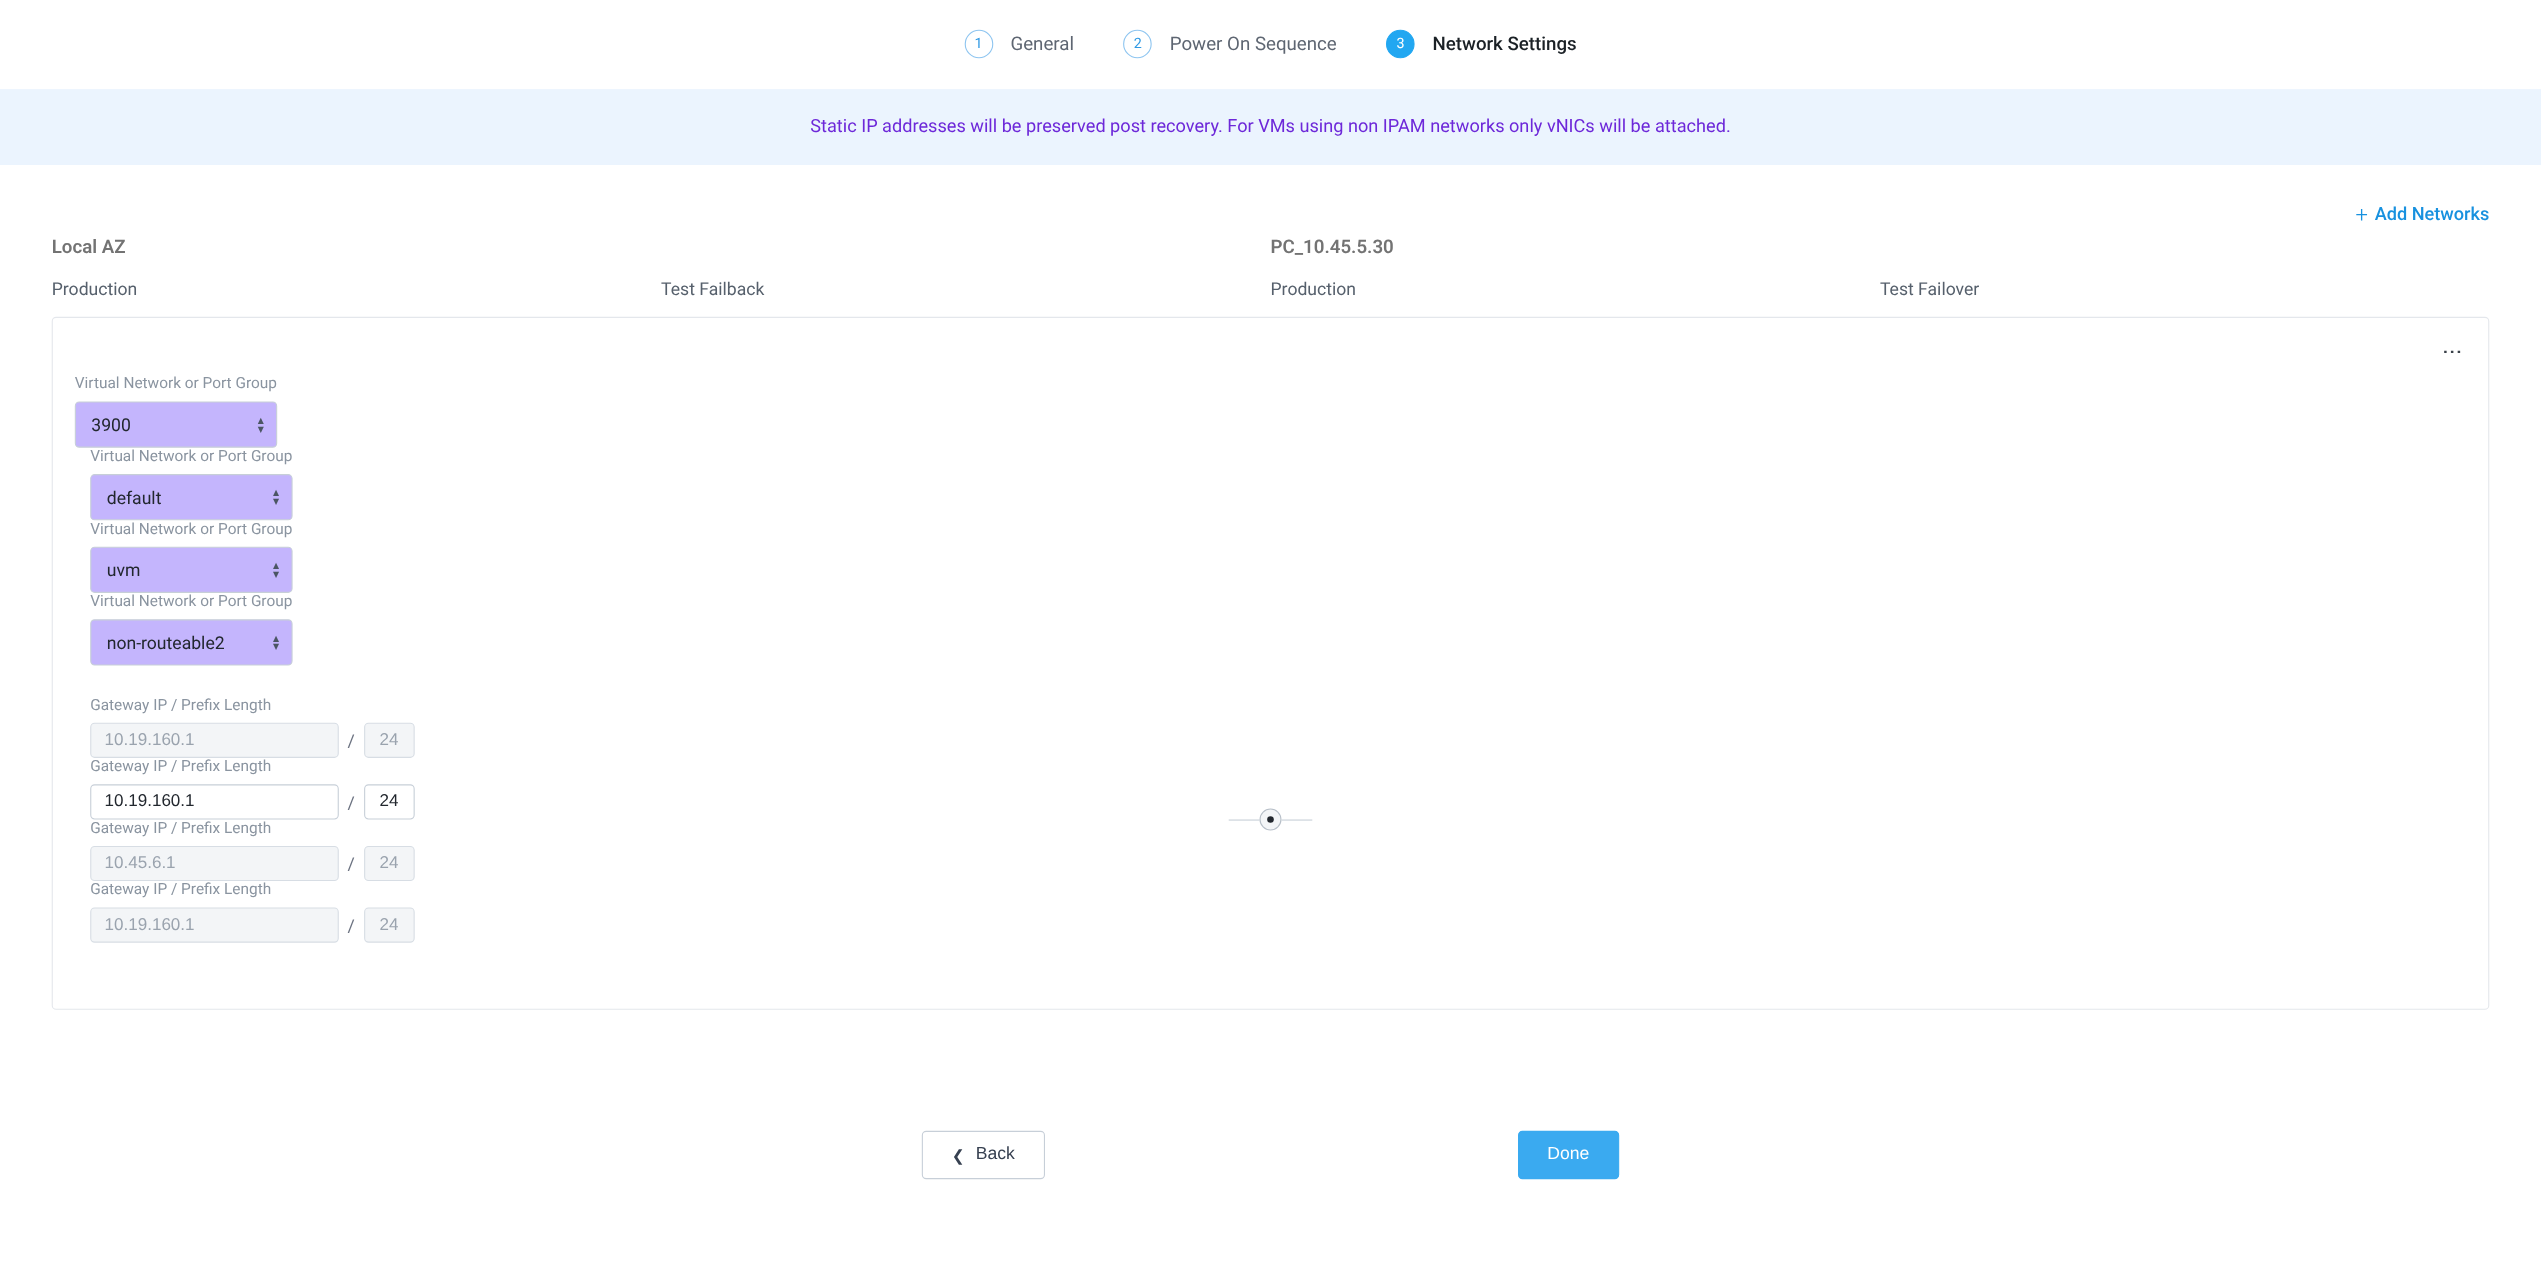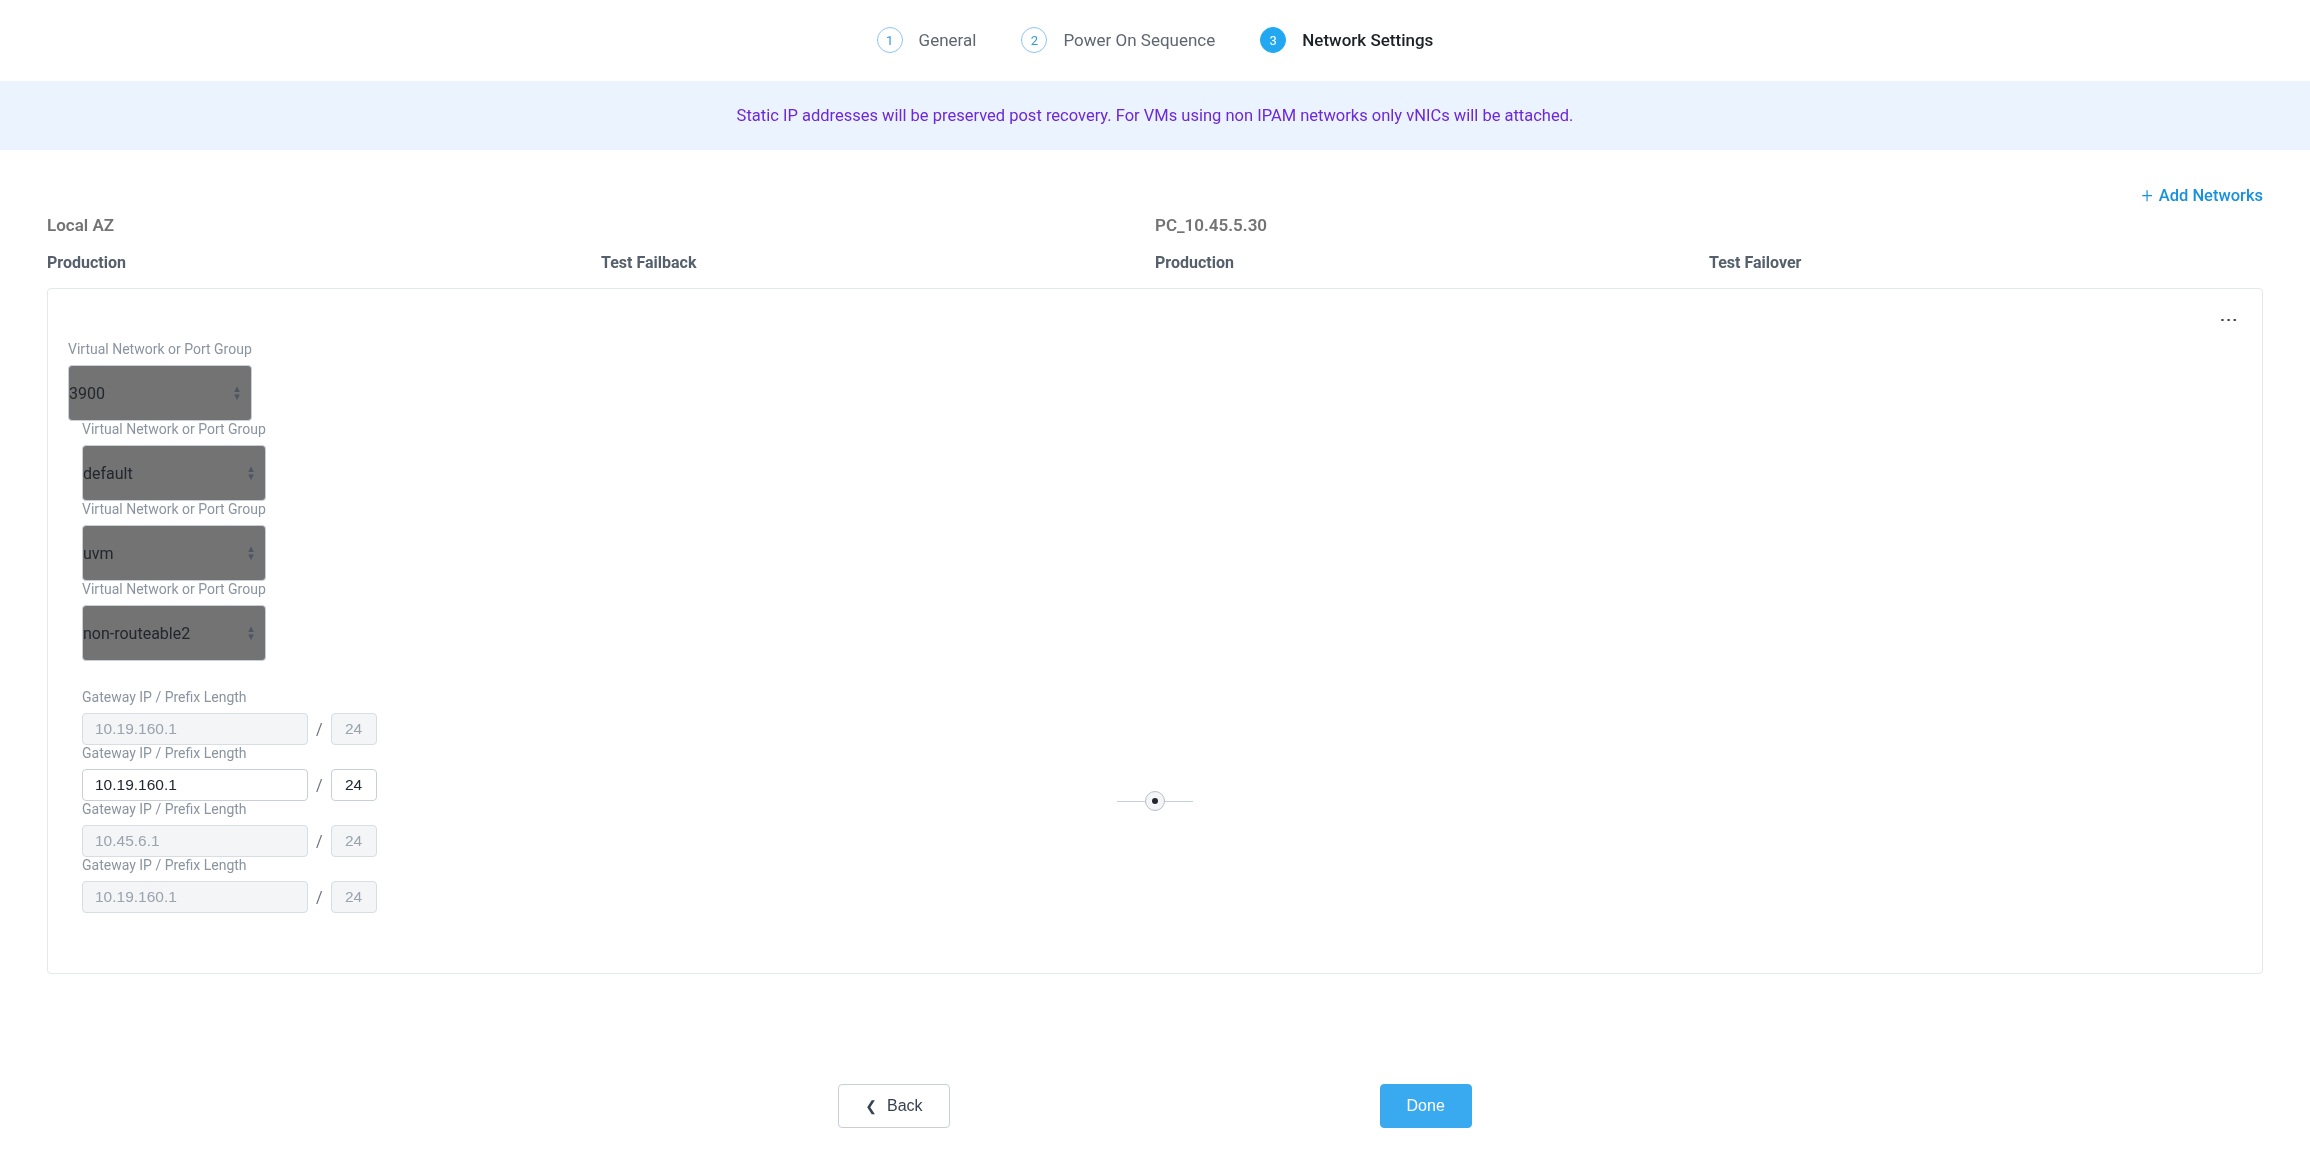--- a/index.html
+++ b/index.html
@@ -95,21 +95,20 @@
     }
     .header-title {
       font-size: 17px;
       font-weight: 600;
       color: #737373;
       margin-bottom: 18px;
     }
     .subheaders {
       display: flex;
       gap: 0;
-      font-weight: bold;
     }
     .subheader {
       flex: 1;
       font-size: 16px;
       color: #56606c;
       padding-bottom: 16px;
     }
     
     .panel {
       border: 1px solid #e4e7ec;
@@ -145,25 +144,25 @@
       padding-right: 0;
     }
     .field-label {
       font-size: 14px;
       color: #8a94a0;
       margin-bottom: 8px;
       display: block;
     }
     .select {
       width: 100%;
-      height: 56px;
+      height: 42px;
       border: 1px solid #c7cfd8;
       border-radius: 4px;
-      background: #737373;
-      padding: 0 38px 0 0;
+      background: #c4b5fd;
+      padding: 0 38px 0 14px;
       font-size: 16px;
       color: #22272e;
       appearance: none;
       position: relative;
       display: flex;
       align-items: center;
       cursor: pointer;
     }
     .select-wrap {
       position: relative;

